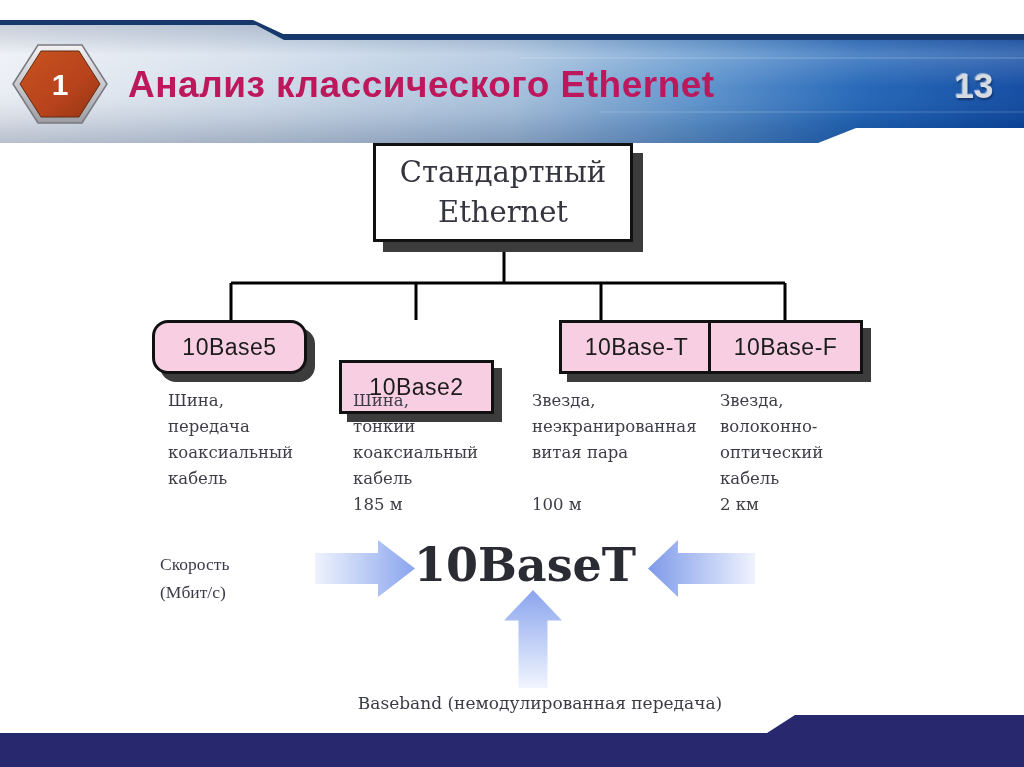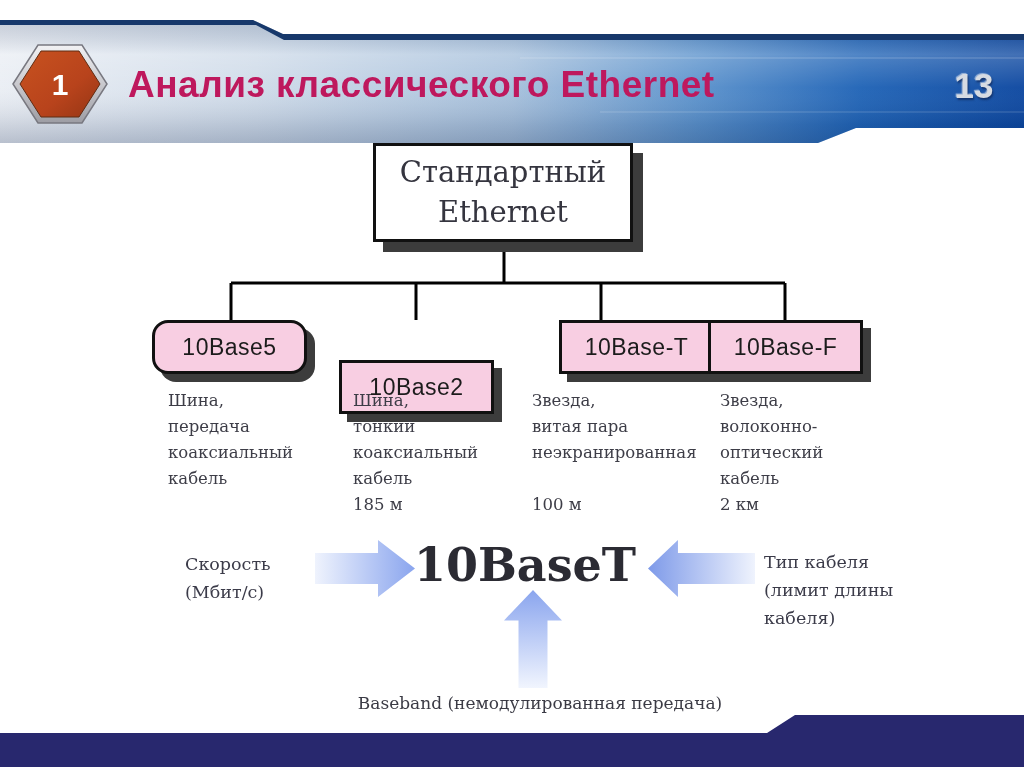--- a/index.html
+++ b/index.html
@@ -47,21 +47,21 @@
     font-family:"DejaVu Serif", serif; font-size:16.5px; color:#3d3d47;
   }
   .desc-line { height:26px; white-space:nowrap; }
   #desc-0 { left:168px; } #desc-1 { left:353px; }
   #desc-2 { left:532px; } #desc-3 { left:720px; }
   
   .side-label {
     position:absolute; font-family:"DejaVu Serif", serif;
     font-size:17.5px; color:#3b3b49; line-height:28px; white-space:nowrap;
   }
-  #speed-label { left:185px; top:550px; }
+  #speed-label { left:160px; top:550px;font-family:Liberation Serif, serif; }
   #cable-label { left:764px; top:548px; }
   .center-name {
     position:absolute; left:400px; top:538px; width:250px;
     text-align:center; font-family:"DejaVu Serif", serif;
     font-size:46px; font-weight:bold; color:#2b2b33; white-space:nowrap;
   }
   .arrow { position:absolute; }
   #arrow-right {
     left:315px; top:540px; width:100px; height:57px;
     background:linear-gradient(to right, #eff3fd, #8aa5ee);
@@ -168,22 +168,22 @@
   </div>
   <div id="desc-1" class="desc-col">
     <div class="desc-line">Шина,</div>
     <div class="desc-line">тонкий</div>
     <div class="desc-line">коаксиальный</div>
     <div class="desc-line">кабель</div>
     <div class="desc-line">185 м</div>
   </div>
   <div id="desc-2" class="desc-col">
     <div class="desc-line">Звезда,</div>
+    <div class="desc-line">неэкранированная</div>
     <div class="desc-line">витая пара</div>
-    <div class="desc-line">неэкранированная</div>
     <div class="desc-line"></div>
     <div class="desc-line">100 м</div>
   </div>
   <div id="desc-3" class="desc-col">
     <div class="desc-line">Звезда,</div>
     <div class="desc-line">волоконно-</div>
     <div class="desc-line">оптический</div>
     <div class="desc-line">кабель</div>
     <div class="desc-line">2 км</div>
   </div>
@@ -191,25 +191,20 @@
   <div id="speed-label" class="side-label">
     <div>Скорость</div>
     <div>(Мбит/с)</div>
   </div>
 
   <div id="arrow-right" class="arrow"></div>
   <div class="center-name">10BaseT</div>
   <div id="arrow-left" class="arrow"></div>
   <div id="arrow-up" class="arrow"></div>
 
-  <div id="cable-label" class="side-label">
-    <div>Тип кабеля</div>
-    <div>(лимит длины</div>
-    <div>кабеля)</div>
-  </div>
 
   <div class="baseband-caption">Baseband (немодулированная передача)</div>
 
   <svg id="footer-svg" width="1024" height="52" viewBox="0 0 1024 52">
     <polygon points="0,18 767,18 795,0 1024,0 1024,52 0,52" fill="#28286e"></polygon>
   </svg>
 
 </div>
 
 </body></html>

